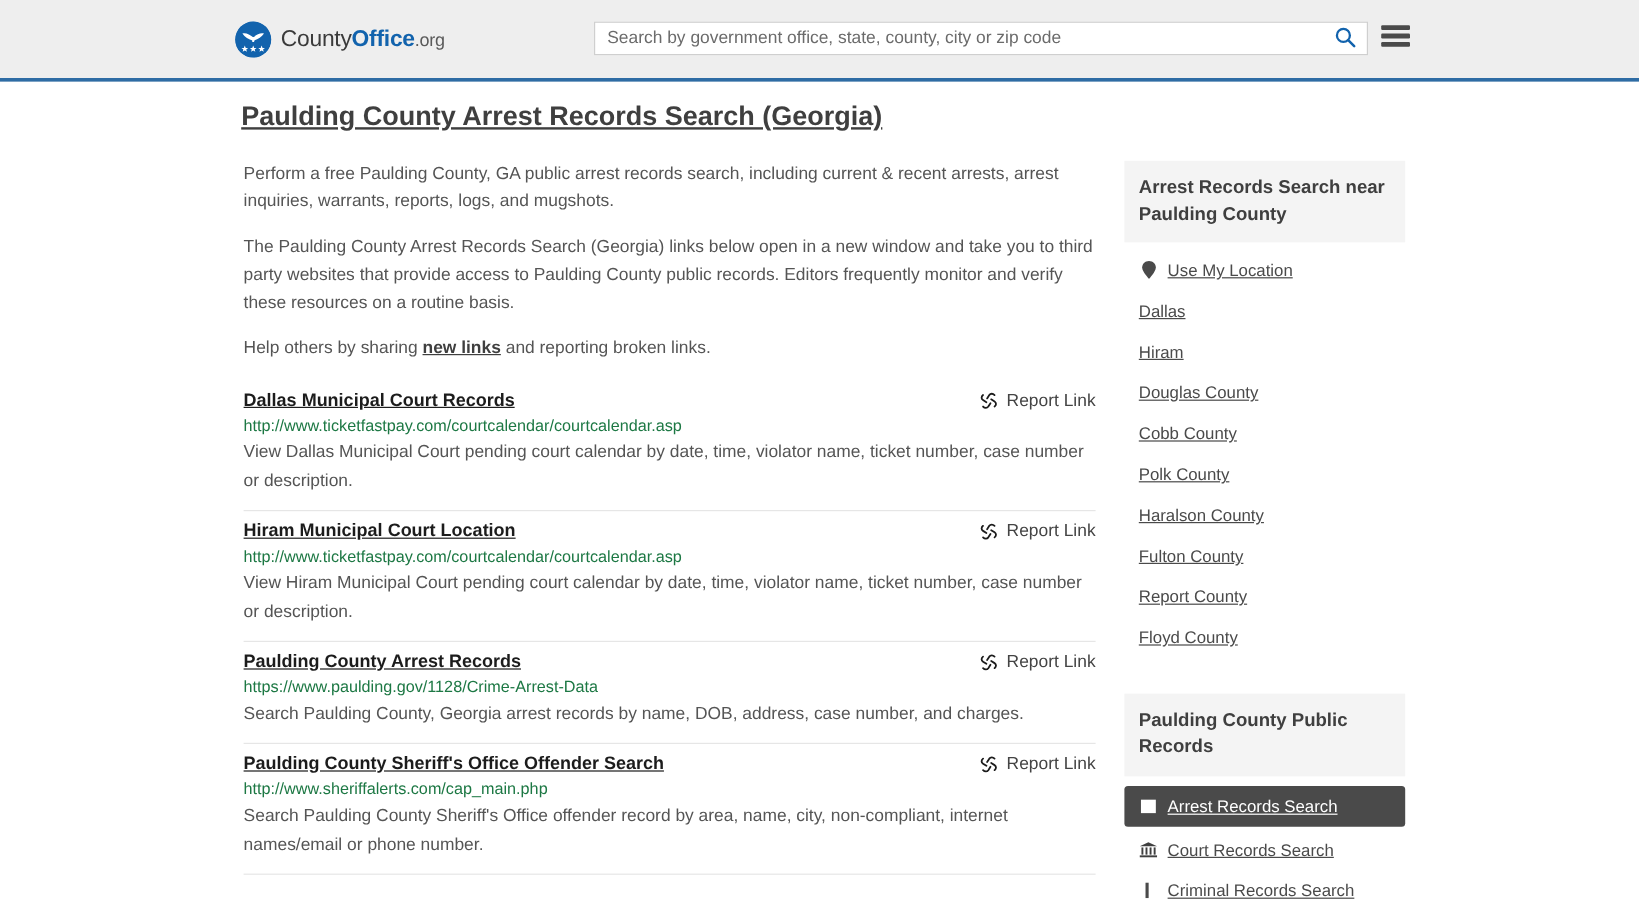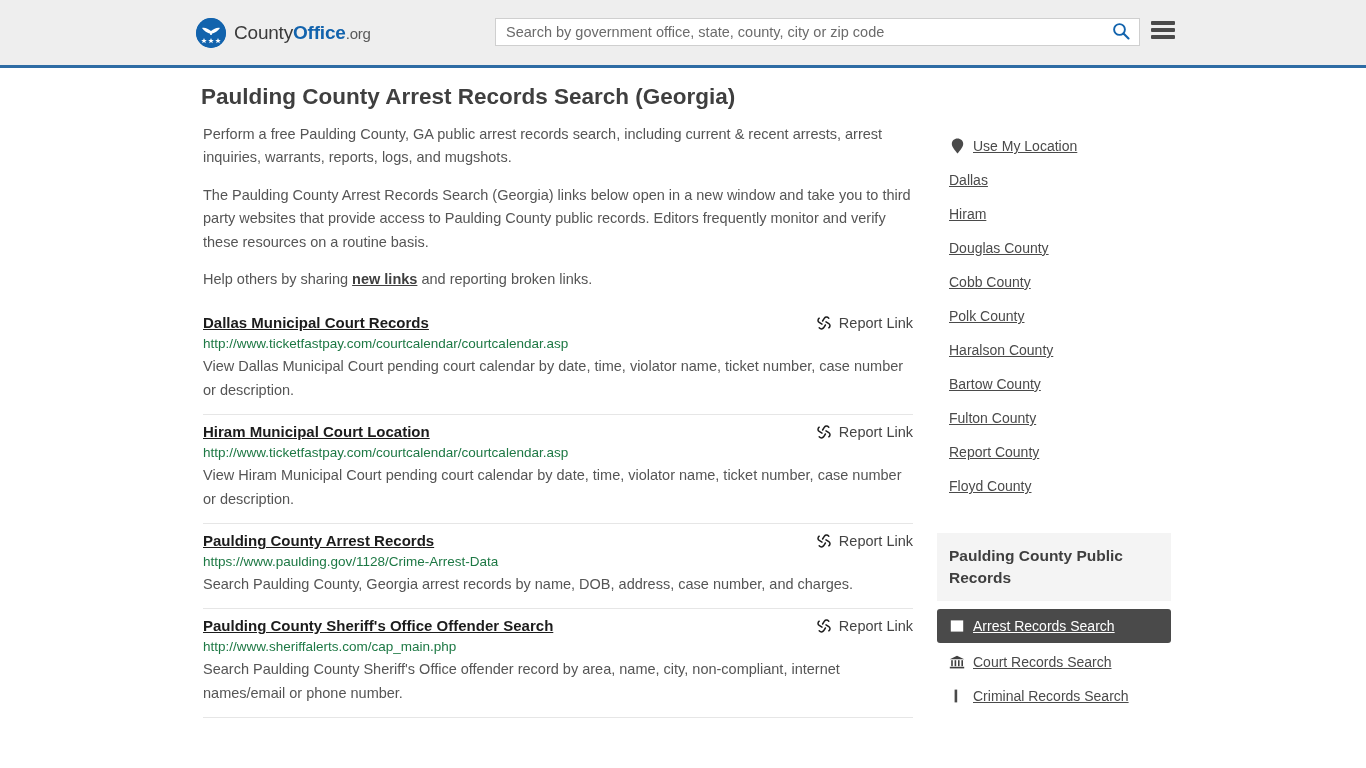--- a/index.html
+++ b/index.html
@@ -93,22 +93,23 @@
     width: 980px;
     margin: 0 auto;
     padding-top: 16px;
     display: block;
     position: relative;
   }
   .page-title {
     font-size: 22.5px;
     font-weight: bold;
     color: #3f3f3f;
-    margin: 0 0 13px 0;
+    margin: 0 0 24px 0;
     padding-left: 8px;
+    text-decoration: underline;
   }
   .cols { display: flex; gap: 14px; align-items: flex-start; }
   .main-col { width: 730px; flex: 0 0 730px; }
   .side-col { width: 234px; flex: 0 0 234px; }
 
   
   .breadcrumb {
     background: #f4f4f4;
     padding: 10px 10px;
     font-size: 14.5px;
@@ -331,20 +332,21 @@
               </span>
             </div>
             <div class="result-url">http://www.sheriffalerts.com/cap_main.php</div>
             <div class="result-desc">Search Paulding County Sheriff's Office offender record by area, name, city, non-compliant, internet names/email or phone number.</div>
           </div>
         </div>
     </div>
 
     <div class="side-col">
 
+      <div class="panel-head">Arrest Records Search near Paulding County</div>
       <div class="panel-links" id="nearby-links">
           <div class="panel-link">
             <span class="ico">
               <svg width="13" height="16" viewBox="0 0 13 16" aria-hidden="true">
                 <path d="M6.5 0.6 C3.2 0.6 0.8 3 0.8 6 C0.8 9.6 6.5 15.4 6.5 15.4 C6.5 15.4 12.2 9.6 12.2 6 C12.2 3 9.8 0.6 6.5 0.6 Z" fill="#4a4a4a"></path>
               </svg>
             </span>
             <a href="#">Use My Location</a>
           </div>
           <div class="panel-link">
@@ -357,23 +359,20 @@
             <a href="#">Douglas County</a>
           </div>
           <div class="panel-link">
             <a href="#">Cobb County</a>
           </div>
           <div class="panel-link">
             <a href="#">Polk County</a>
           </div>
           <div class="panel-link">
             <a href="#">Haralson County</a>
-          </div>
-          <div class="panel-link">
-            <a href="#">Bartow County</a>
           </div>
           <div class="panel-link">
             <a href="#">Fulton County</a>
           </div>
           <div class="panel-link">
             <a href="#">Report County</a>
           </div>
           <div class="panel-link">
             <a href="#">Floyd County</a>
           </div>

